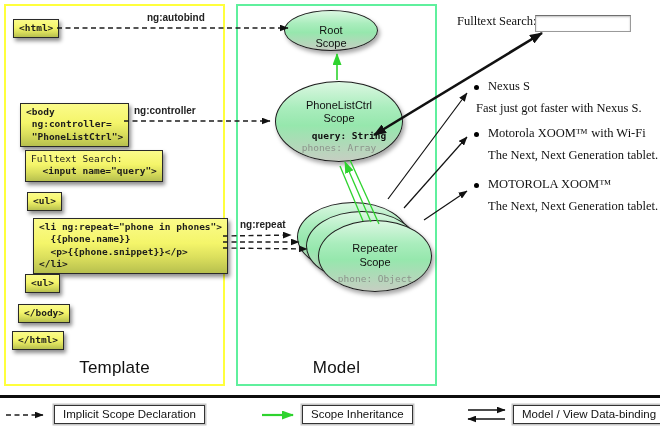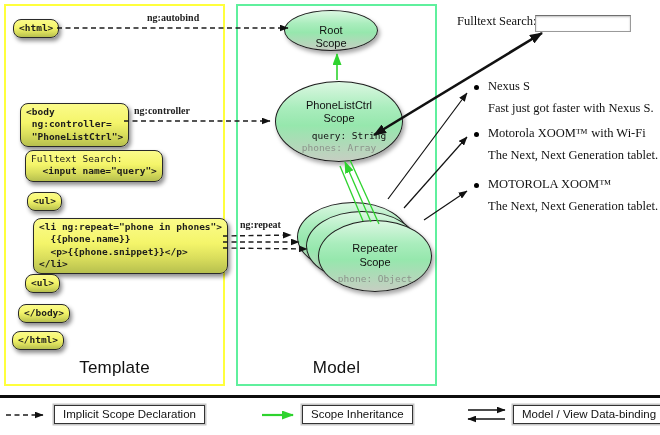--- a/index.html
+++ b/index.html
@@ -10,34 +10,34 @@
   .col-template{left:4px;width:217px;border-color:#ffff3c;}
   .col-model{left:236px;width:197px;border-color:#5ff09d;}
   .col-view{left:444px;width:203px;border-color:#7474e8;}
   .col-label{position:absolute;bottom:6px;left:0;right:0;text-align:center;
              font-size:17px;color:#111;letter-spacing:.2px;}
   
   .code-box{position:absolute;margin:0;z-index:3;white-space:pre;
             font-family:"DejaVu Sans Mono",monospace;font-size:9.5px;font-weight:bold;
             line-height:1.3;color:#1c1c1c;padding:2px 5px 3px 5px;
             background:linear-gradient(180deg,#fbfb8a 0%,#f4f56a 45%,#dade5c 72%,#b7c04e 100%);
-            border:1.5px solid #2a2a2a;border-radius:8px;
+            border:1.5px solid #2a2a2a;border-radius:0;
             box-shadow:2px 3px 4px rgba(0,0,0,.45);}
   .code-normal{font-weight:normal;}
   
-  .edge-label{position:absolute;z-index:3;font-family:Liberation Serif, serif;
+  .edge-label{position:absolute;z-index:3;font-family:Liberation Sans, sans-serif;
               font-size:10px;font-weight:bold;color:#222;}
   
   .scope{position:absolute;z-index:2;border-radius:50%;border:1.6px solid #1e1e1e;
          background:linear-gradient(180deg,#dcf7e2 0%,#aaedbd 32%,#96e7ad 55%,#c6cec2 100%);
          box-shadow:2px 3px 4px rgba(0,0,0,.35);
          display:flex;flex-direction:column;align-items:center;justify-content:center;}
   .scope-name{white-space:pre;text-align:center;font-size:11px;line-height:1.2;color:#111;}
   .scope-prop{font-family:"DejaVu Sans Mono",monospace;font-size:9.5px;line-height:1.25;}
-  .scope-prop.bold{font-weight:normal;color:#111;margin-left:20px;}
+  .scope-prop.bold{font-weight:bold;color:#111;margin-left:20px;}
   .scope-prop.dim{color:#8b948b;}
   
   .view-serif{position:absolute;z-index:3;font-family:"Liberation Serif",serif;
               font-size:12.5px;color:#111;white-space:nowrap;}
   .view-input{position:absolute;z-index:3;left:535px;top:15px;width:90px;height:15px;
               border:1px solid #9a9a9a;border-top-color:#6f6f6f;background:#fff;
               box-shadow:inset 0 1px 2px rgba(0,0,0,.25);font-size:11px;padding:0 2px;}
   .bullet{position:absolute;z-index:3;width:5px;height:5px;border-radius:50%;background:#000;}
   
   .separator{position:absolute;left:0;top:395px;width:660px;height:3px;background:#0d0d0d;}
@@ -96,21 +96,21 @@
     <div class="scope-name" style="margin-top:15px">Repeater
 Scope</div>
     <div class="scope-prop dim" style="margin-top:4px">phone: Object</div>
   </div>
 
   <span class="view-serif" style="left:457px;top:14px">Fulltext Search:</span>
   <input class="view-input" type="text" value="" style="">
 
   <span class="bullet" style="left:474px;top:85px"></span>
   <span class="view-serif" style="left:488px;top:79px">Nexus S</span>
-  <span class="view-serif" style="left:488px;top:101px">Fast just got faster with Nexus S.</span>
+  <span class="view-serif" style="left:476px;top:101px">Fast just got faster with Nexus S.</span>
 
   <span class="bullet" style="left:474px;top:132px"></span>
   <span class="view-serif" style="left:488px;top:126px">Motorola XOOM™ with Wi-Fi</span>
   <span class="view-serif" style="left:488px;top:148px">The Next, Next Generation tablet.</span>
 
   <span class="bullet" style="left:474px;top:183px"></span>
   <span class="view-serif" style="left:488px;top:177px">MOTOROLA XOOM™</span>
   <span class="view-serif" style="left:488px;top:199px">The Next, Next Generation tablet.</span>
 
   <div class="separator"></div>

